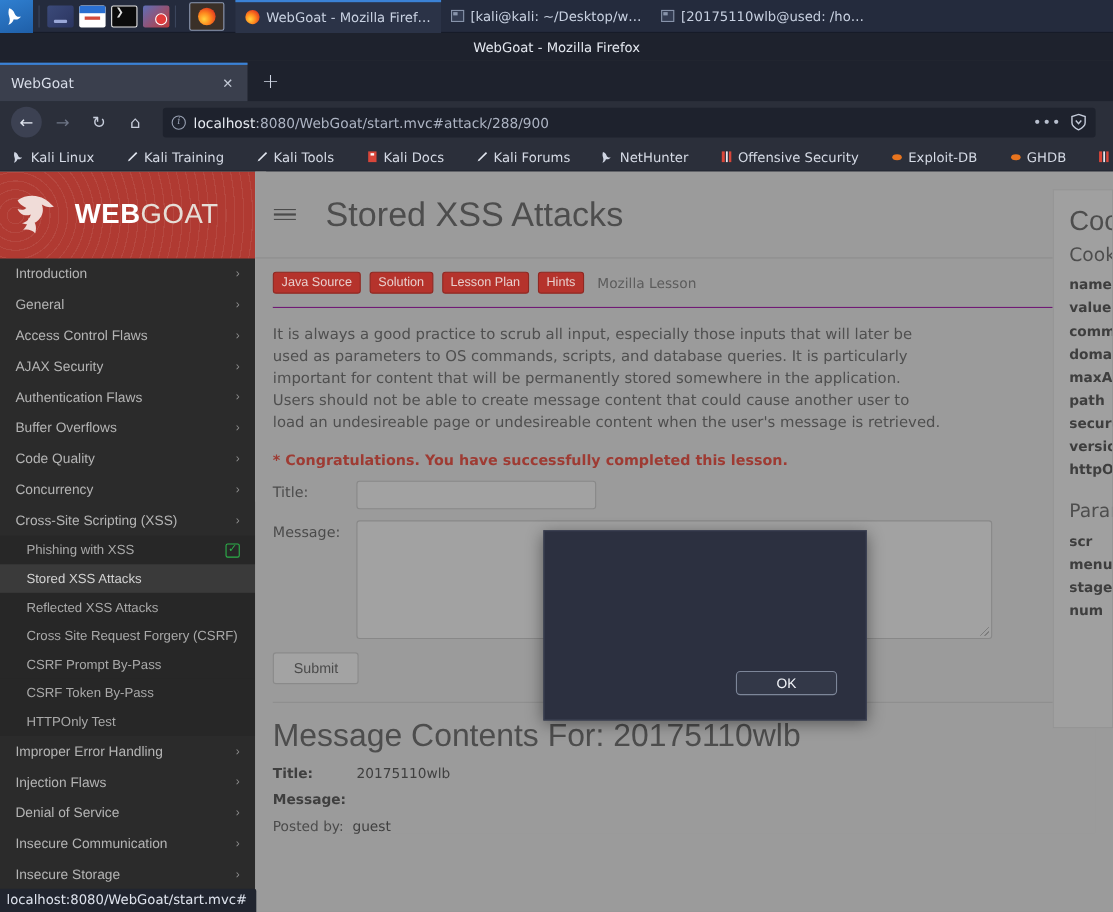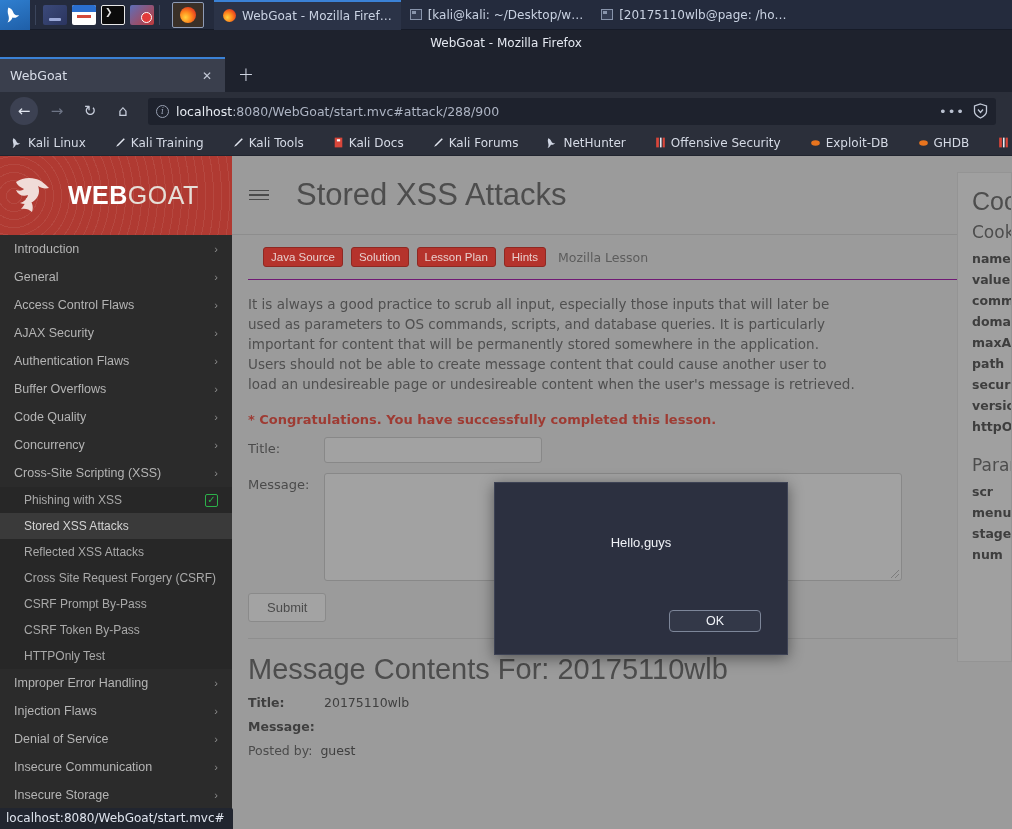--- a/index.html
+++ b/index.html
@@ -218,21 +218,20 @@
     justify-content:center; gap:3px; padding:0 3px;
   }
   #hamburger span { display:block; height:1.5px; background:#4b4b4b; }
   #lesson-title {
     font-size:31px; color:#4d4d4d; font-weight:400;
     font-family:"Liberation Sans", sans-serif;
   }
   #lesson-toolbar {
     display:flex; align-items:center; gap:8px;
     padding:12px 0 12px 16px;
-    margin-left:15px;
   }
   .lesson-btn {
     background:#b5332c; color:#e8cfcd;
     border:1px solid #8f2822; border-radius:3px;
     font-size:11.5px; padding:3px 7px;
     font-family:"Liberation Sans", sans-serif;
   }
   .restart-link { color:#5c5c5c; font-size:12.5px; margin-left:4px; }
 
   #lesson-body {
@@ -369,21 +368,21 @@
     <div class="tw active">
       <span class="ff-glyph sm"></span>
       <span>WebGoat - Mozilla Firef…</span>
     </div>
     <div class="tw">
       <span class="tw-boxicon"></span>
       <span>[kali@kali: ~/Desktop/w…</span>
     </div>
     <div class="tw">
       <span class="tw-boxicon"></span>
-      <span>[20175110wlb@page: /ho…</span>
+      <span>[20175110wlb@used: /ho…</span>
     </div>
   </div>
 </div>
 
 <div id="firefox-window">
 
   <div id="ff-titlebar">
     <span>WebGoat - Mozilla Firefox</span>
   </div>
 
@@ -647,19 +646,18 @@
         <div class="rp-gap"></div>
         <h3>Parameters</h3>
         <div class="rp-row">scr</div>
         <div class="rp-row">menu</div>
         <div class="rp-row">stage</div>
         <div class="rp-row">num</div>
       </div>
     </div>
 
     <div id="alert-dialog">
-      <div id="alert-msg">Hello,guys</div>
       <button id="alert-ok">OK</button>
     </div>
 
     <div id="status-bar">localhost:8080/WebGoat/start.mvc#</div>
   </div>
 </div>
 
 </body></html>

